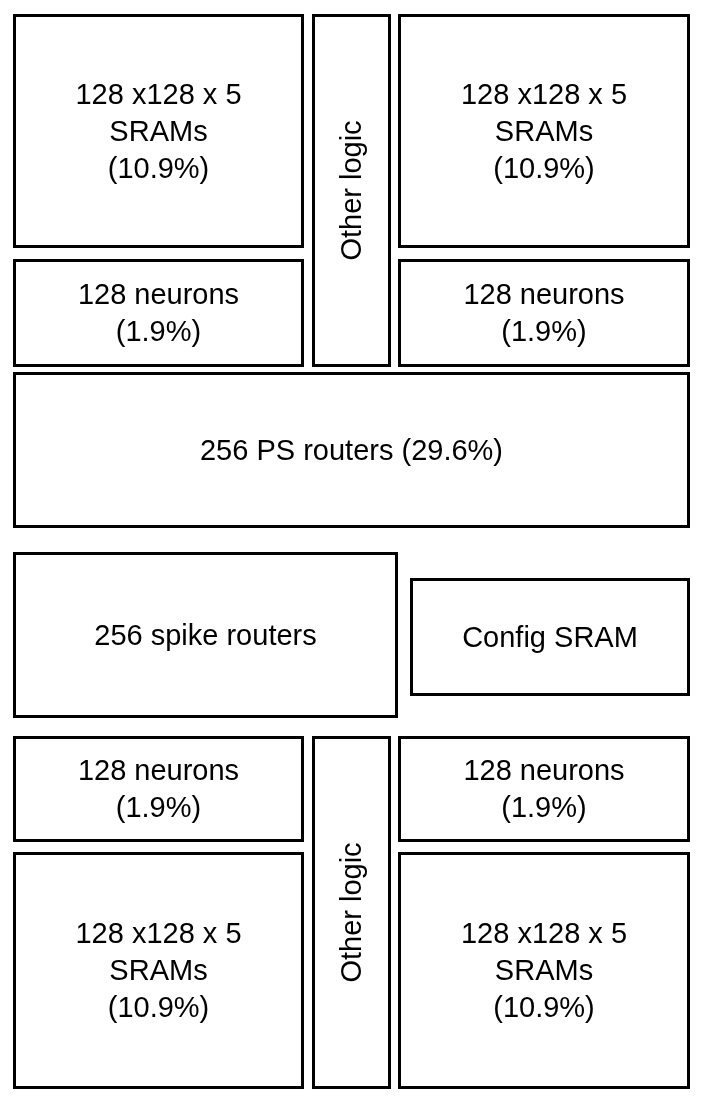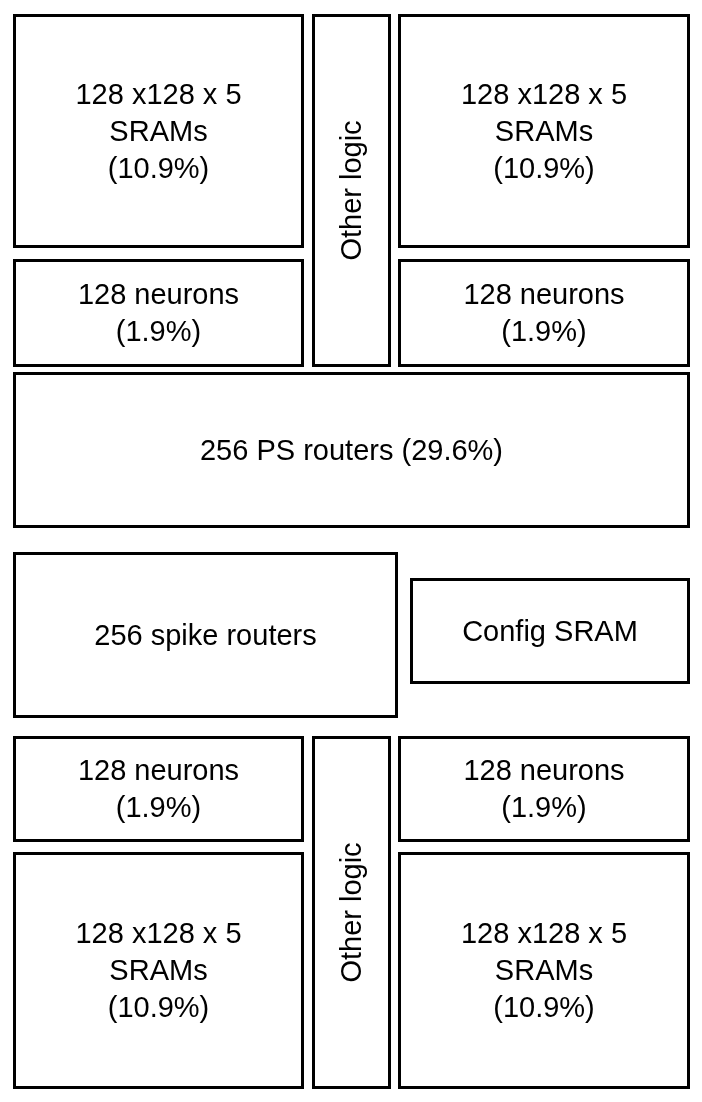--- a/index.html
+++ b/index.html
@@ -36,21 +36,21 @@
   }
   
   .b-sram-tl     { left: 13px;  top: 14px;  width: 291px; height: 234px; }
   .b-neurons-tl  { left: 13px;  top: 259px; width: 291px; height: 108px; }
   .b-other-top   { left: 312px; top: 14px;  width: 79px;  height: 353px; }
   .b-sram-tr     { left: 398px; top: 14px;  width: 292px; height: 234px; }
   .b-neurons-tr  { left: 398px; top: 259px; width: 292px; height: 108px; }
   
   .b-ps-routers  { left: 13px;  top: 372px; width: 677px; height: 156px; }
   .b-spike       { left: 13px;  top: 552px; width: 385px; height: 166px; text-align: right; }
-  .b-config      { left: 410px; top: 578px; width: 280px; height: 106px; }
+  .b-config      { left: 410px; top: 578px; width: 280px; height: 118px; }
   
   .b-neurons-bl  { left: 13px;  top: 736px; width: 291px; height: 106px; }
   .b-other-bot   { left: 312px; top: 736px; width: 79px;  height: 353px; }
   .b-neurons-br  { left: 398px; top: 736px; width: 292px; height: 106px; }
   .b-sram-bl     { left: 13px;  top: 852px; width: 291px; height: 237px; }
   .b-sram-br     { left: 398px; top: 852px; width: 292px; height: 237px; }
 </style>
 </head>
 <body>
 

